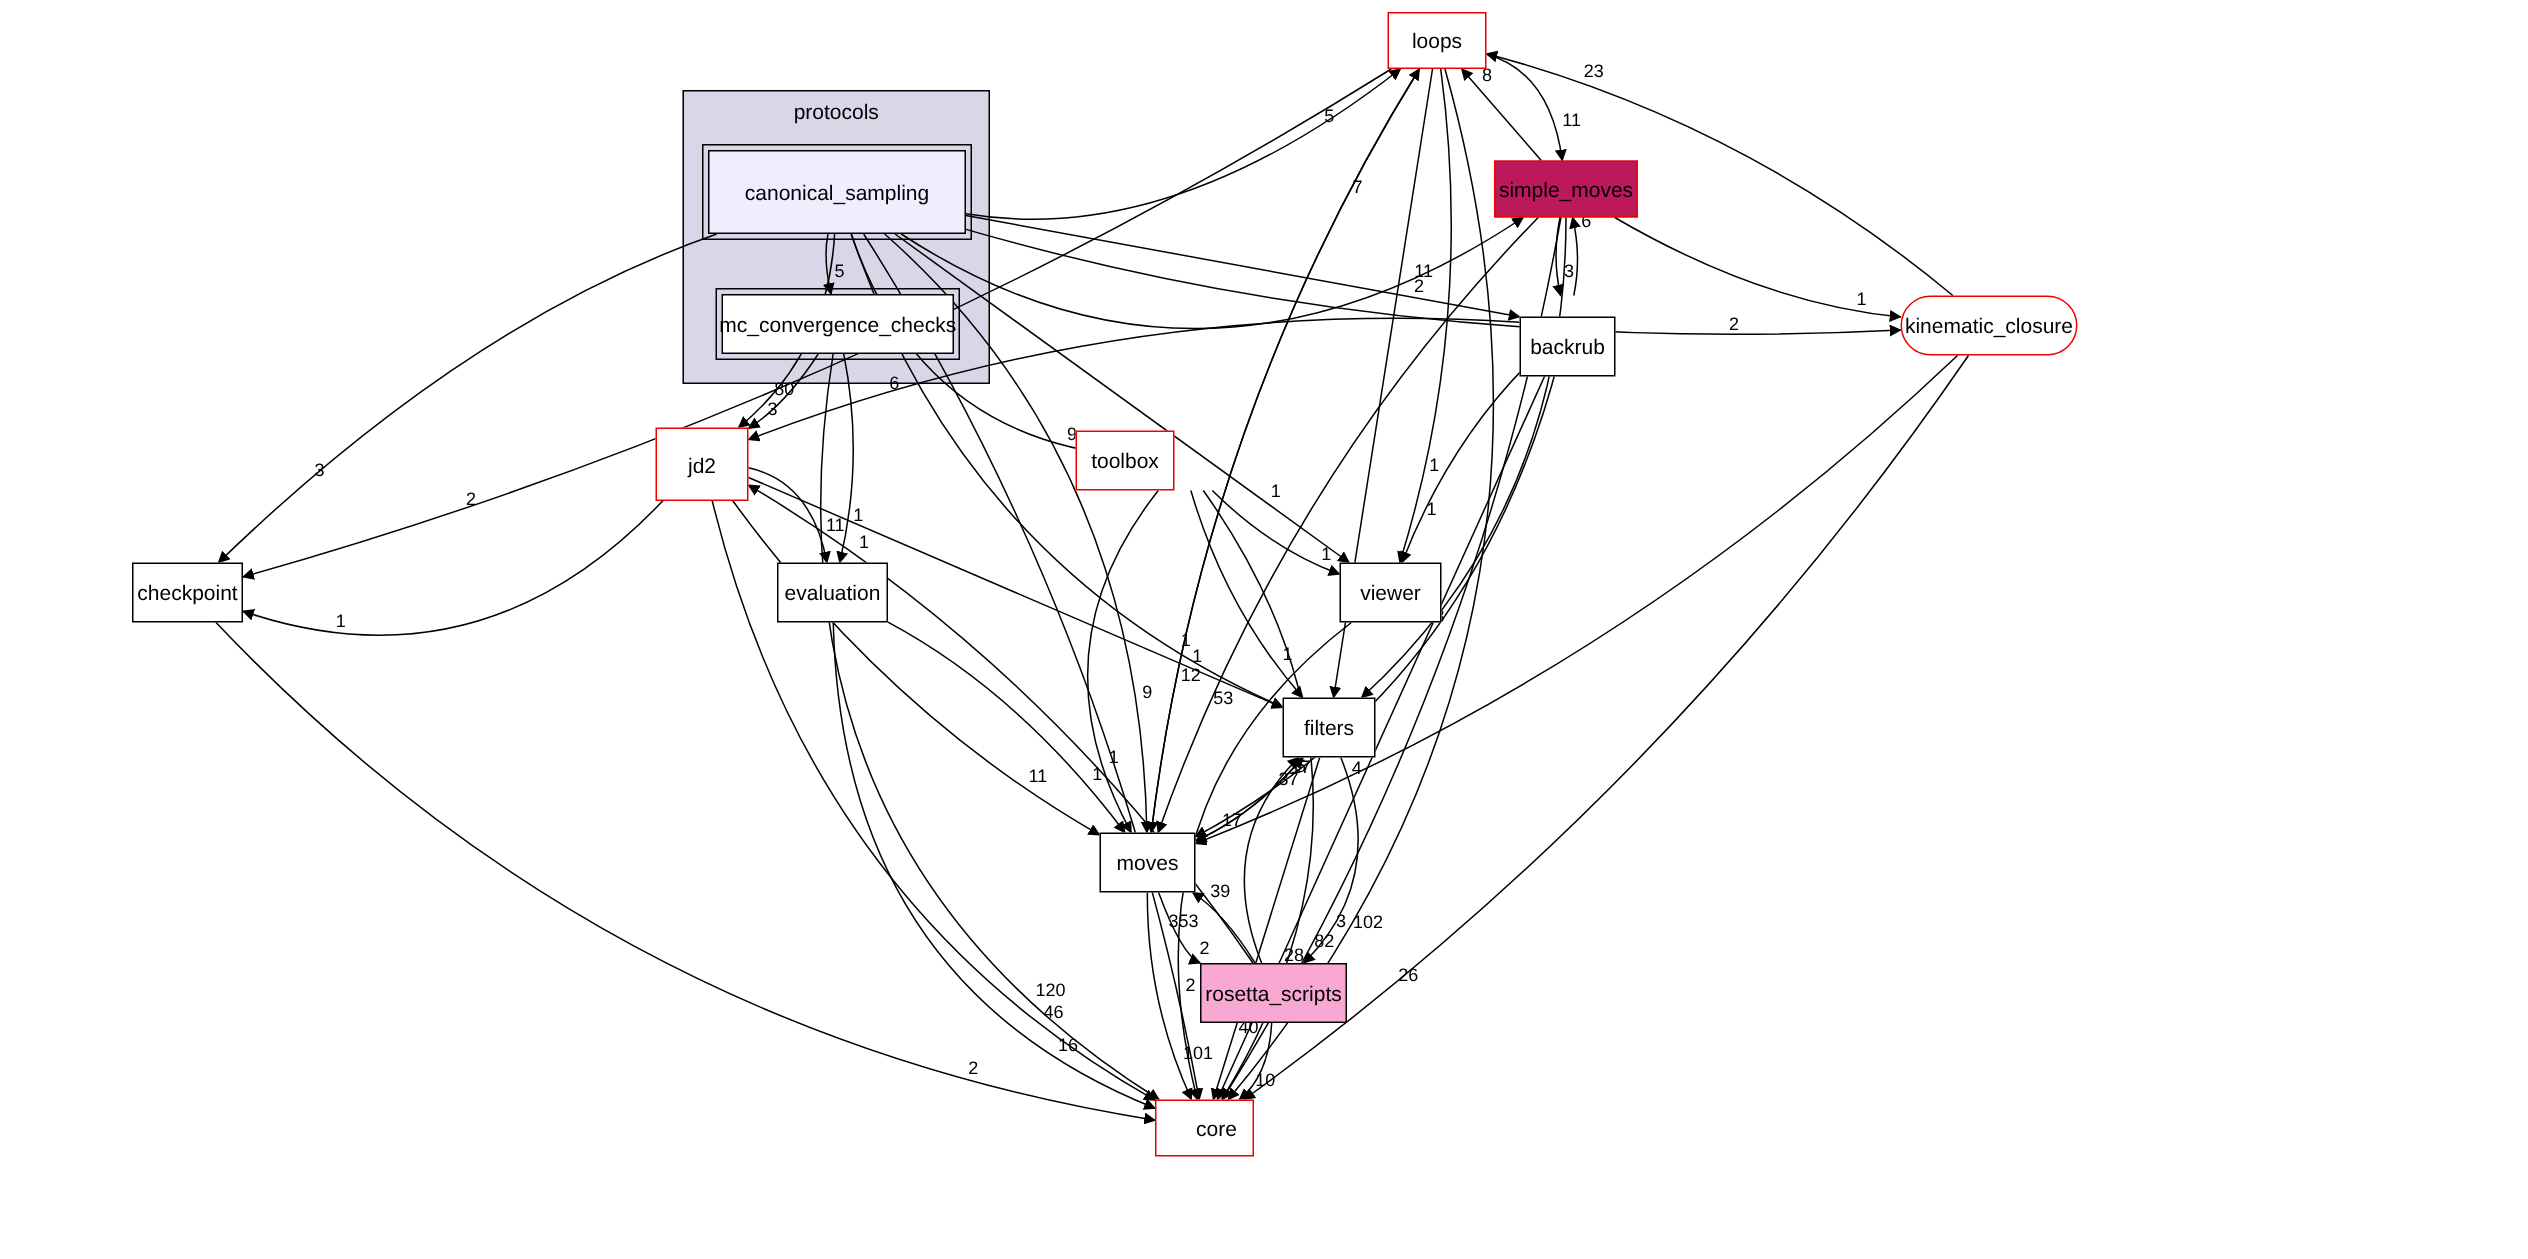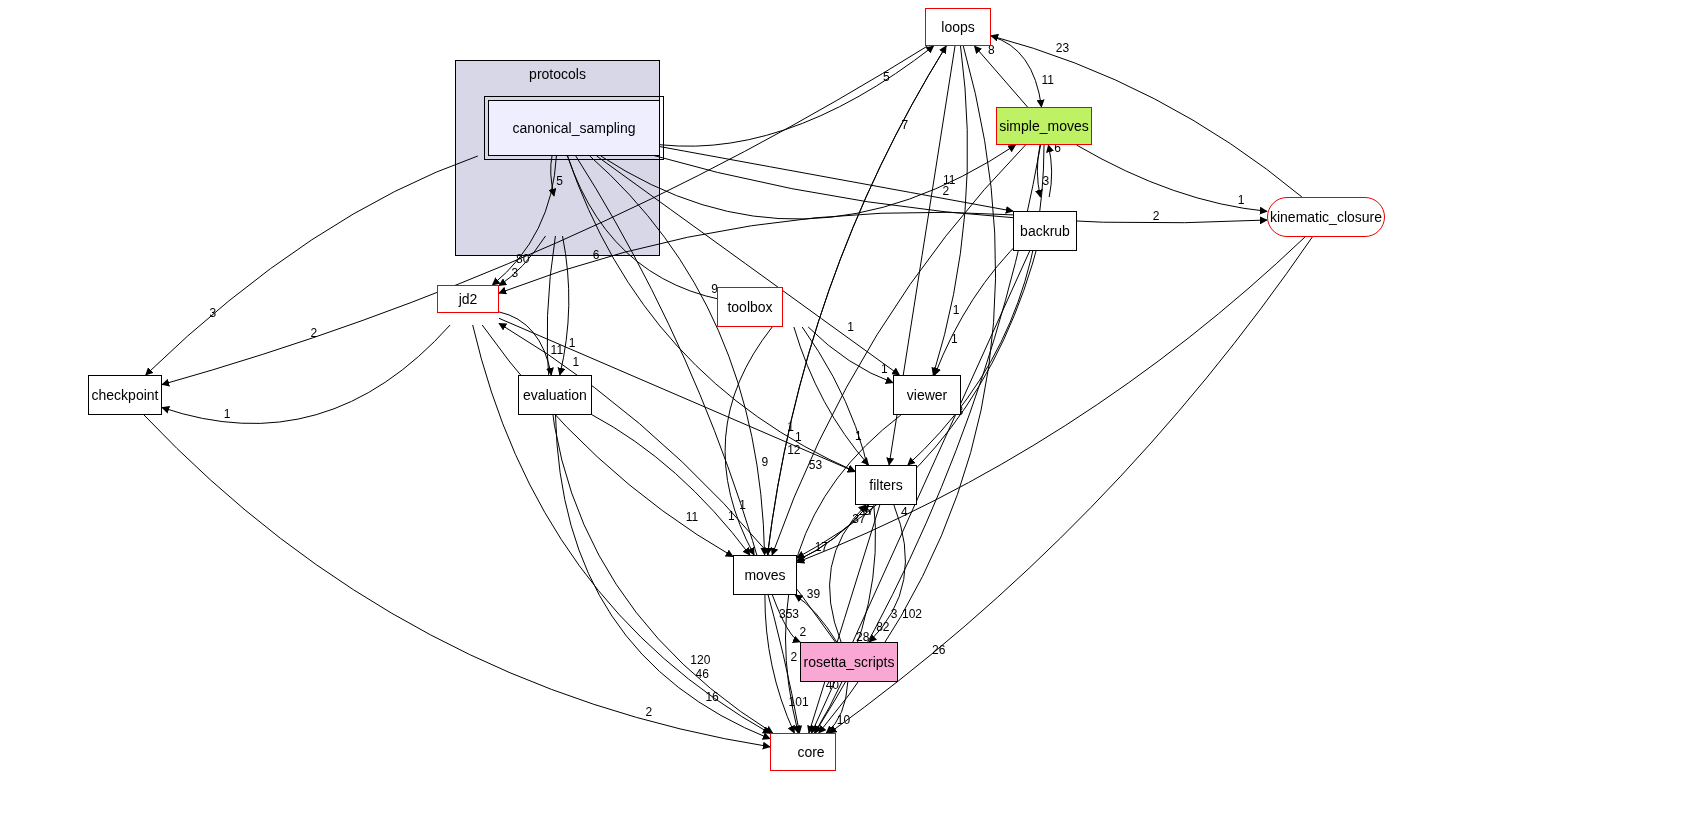--- a/index.html
+++ b/index.html
@@ -145,26 +145,27 @@
       <text x="799.6" y="636.0" class="edge-label">2</text>
       <path d="M836.7,642.0 Q816.6,609.3 795.1,595.0" fill="none" stroke="#000000" stroke-width="1" marker-end="url(#arrow)"></path>
       <text x="806.8" y="597.7" class="edge-label">39</text>
       <path d="M841.1,642.0 Q809.1,561.3 865.8,505.0" fill="none" stroke="#000000" stroke-width="1" marker-end="url(#arrow)"></path>
       <text x="852.3" y="523.1" class="edge-label">37</text>
       <path d="M847.8,682.0 Q845.8,717.1 826.3,733.0" fill="none" stroke="#000000" stroke-width="1" marker-end="url(#arrow)"></path>
       <text x="836.8" y="723.7" class="edge-label">10</text>
       <path d="M835.3,642.0 Q697.8,441.6 499.0,323.4" fill="none" stroke="#000000" stroke-width="1" marker-end="url(#arrow)"></path>
       <text x="572.6" y="365.6" class="edge-label">1</text>
     </svg>
-    <div class="node double" style="left: 472px; top: 100px; width: 172px; height: 56px; border-color: rgb(0, 0, 0); background: rgb(238, 238, 255); margin-left: 16px;">canonical_sampling</div>
+    <div class="node double" style="left: 472px; top: 100px; width: 172px; height: 56px; border-color: rgb(0, 0, 0); background: rgb(238, 238, 255);">canonical_sampling</div>
+    <div class="node double" style="left: 481px; top: 196px; width: 155px; height: 40px; border-color: rgb(0, 0, 0); background: rgb(255, 255, 255);">mc_convergence_checks</div>
     <div class="node" style="left: 925px; top: 8px; width: 66px; height: 38px; border-color: rgb(238, 0, 0); background: rgb(255, 255, 255);">loops</div>
-    <div class="node" style="left: 996px; top: 107px; width: 96px; height: 38px; border-color: rgb(238, 0, 0); background: #bef264;">simple_moves</div>
+    <div class="node" style="left: 996px; top: 107px; width: 96px; height: 38px; border-color: rgb(238, 0, 0); background: #be185d;">simple_moves</div>
     <div class="node" style="left: 1267px; top: 197px; width: 118px; height: 40px; border-color: rgb(238, 0, 0); background: rgb(255, 255, 255); border-radius: 20px;">kinematic_closure</div>
     <div class="node" style="left: 1013px; top: 211px; width: 64px; height: 40px; border-color: rgb(0, 0, 0); background: rgb(255, 255, 255);">backrub</div>
-    <div class="node" style="left: 437px; top: 285px; width: 62px; height: 28px; border-color: rgb(238, 0, 0); background: rgb(255, 255, 255);">jd2</div>
+    <div class="node" style="left: 437px; top: 285px; width: 62px; height: 49px; border-color: rgb(238, 0, 0); background: rgb(255, 255, 255);">jd2</div>
     <div class="node" style="left: 717px; top: 287px; width: 66px; height: 40px; border-color: rgb(238, 0, 0); background: rgb(255, 255, 255);">toolbox</div>
     <div class="node" style="left: 88px; top: 375px; width: 74px; height: 40px; border-color: rgb(0, 0, 0); background: rgb(255, 255, 255);">checkpoint</div>
     <div class="node" style="left: 518px; top: 375px; width: 74px; height: 40px; border-color: rgb(0, 0, 0); background: rgb(255, 255, 255);">evaluation</div>
     <div class="node" style="left: 893px; top: 375px; width: 68px; height: 40px; border-color: rgb(0, 0, 0); background: rgb(255, 255, 255); text-align: center;">viewer</div>
     <div class="node" style="left: 855px; top: 465px; width: 62px; height: 40px; border-color: rgb(0, 0, 0); background: rgb(255, 255, 255);">filters</div>
     <div class="node" style="left: 733px; top: 555px; width: 64px; height: 40px; border-color: rgb(0, 0, 0); background: rgb(255, 255, 255);">moves</div>
     <div class="node" style="left: 800px; top: 642px; width: 98px; height: 40px; border-color: rgb(0, 0, 0); background: #f9a8d4;">rosetta_scripts</div>
     <div class="node" style="left: 770px; top: 733px; width: 66px; height: 38px; border-color: rgb(238, 0, 0); background: rgb(255, 255, 255); padding-left: 16px;">core</div>
   </div>
 

